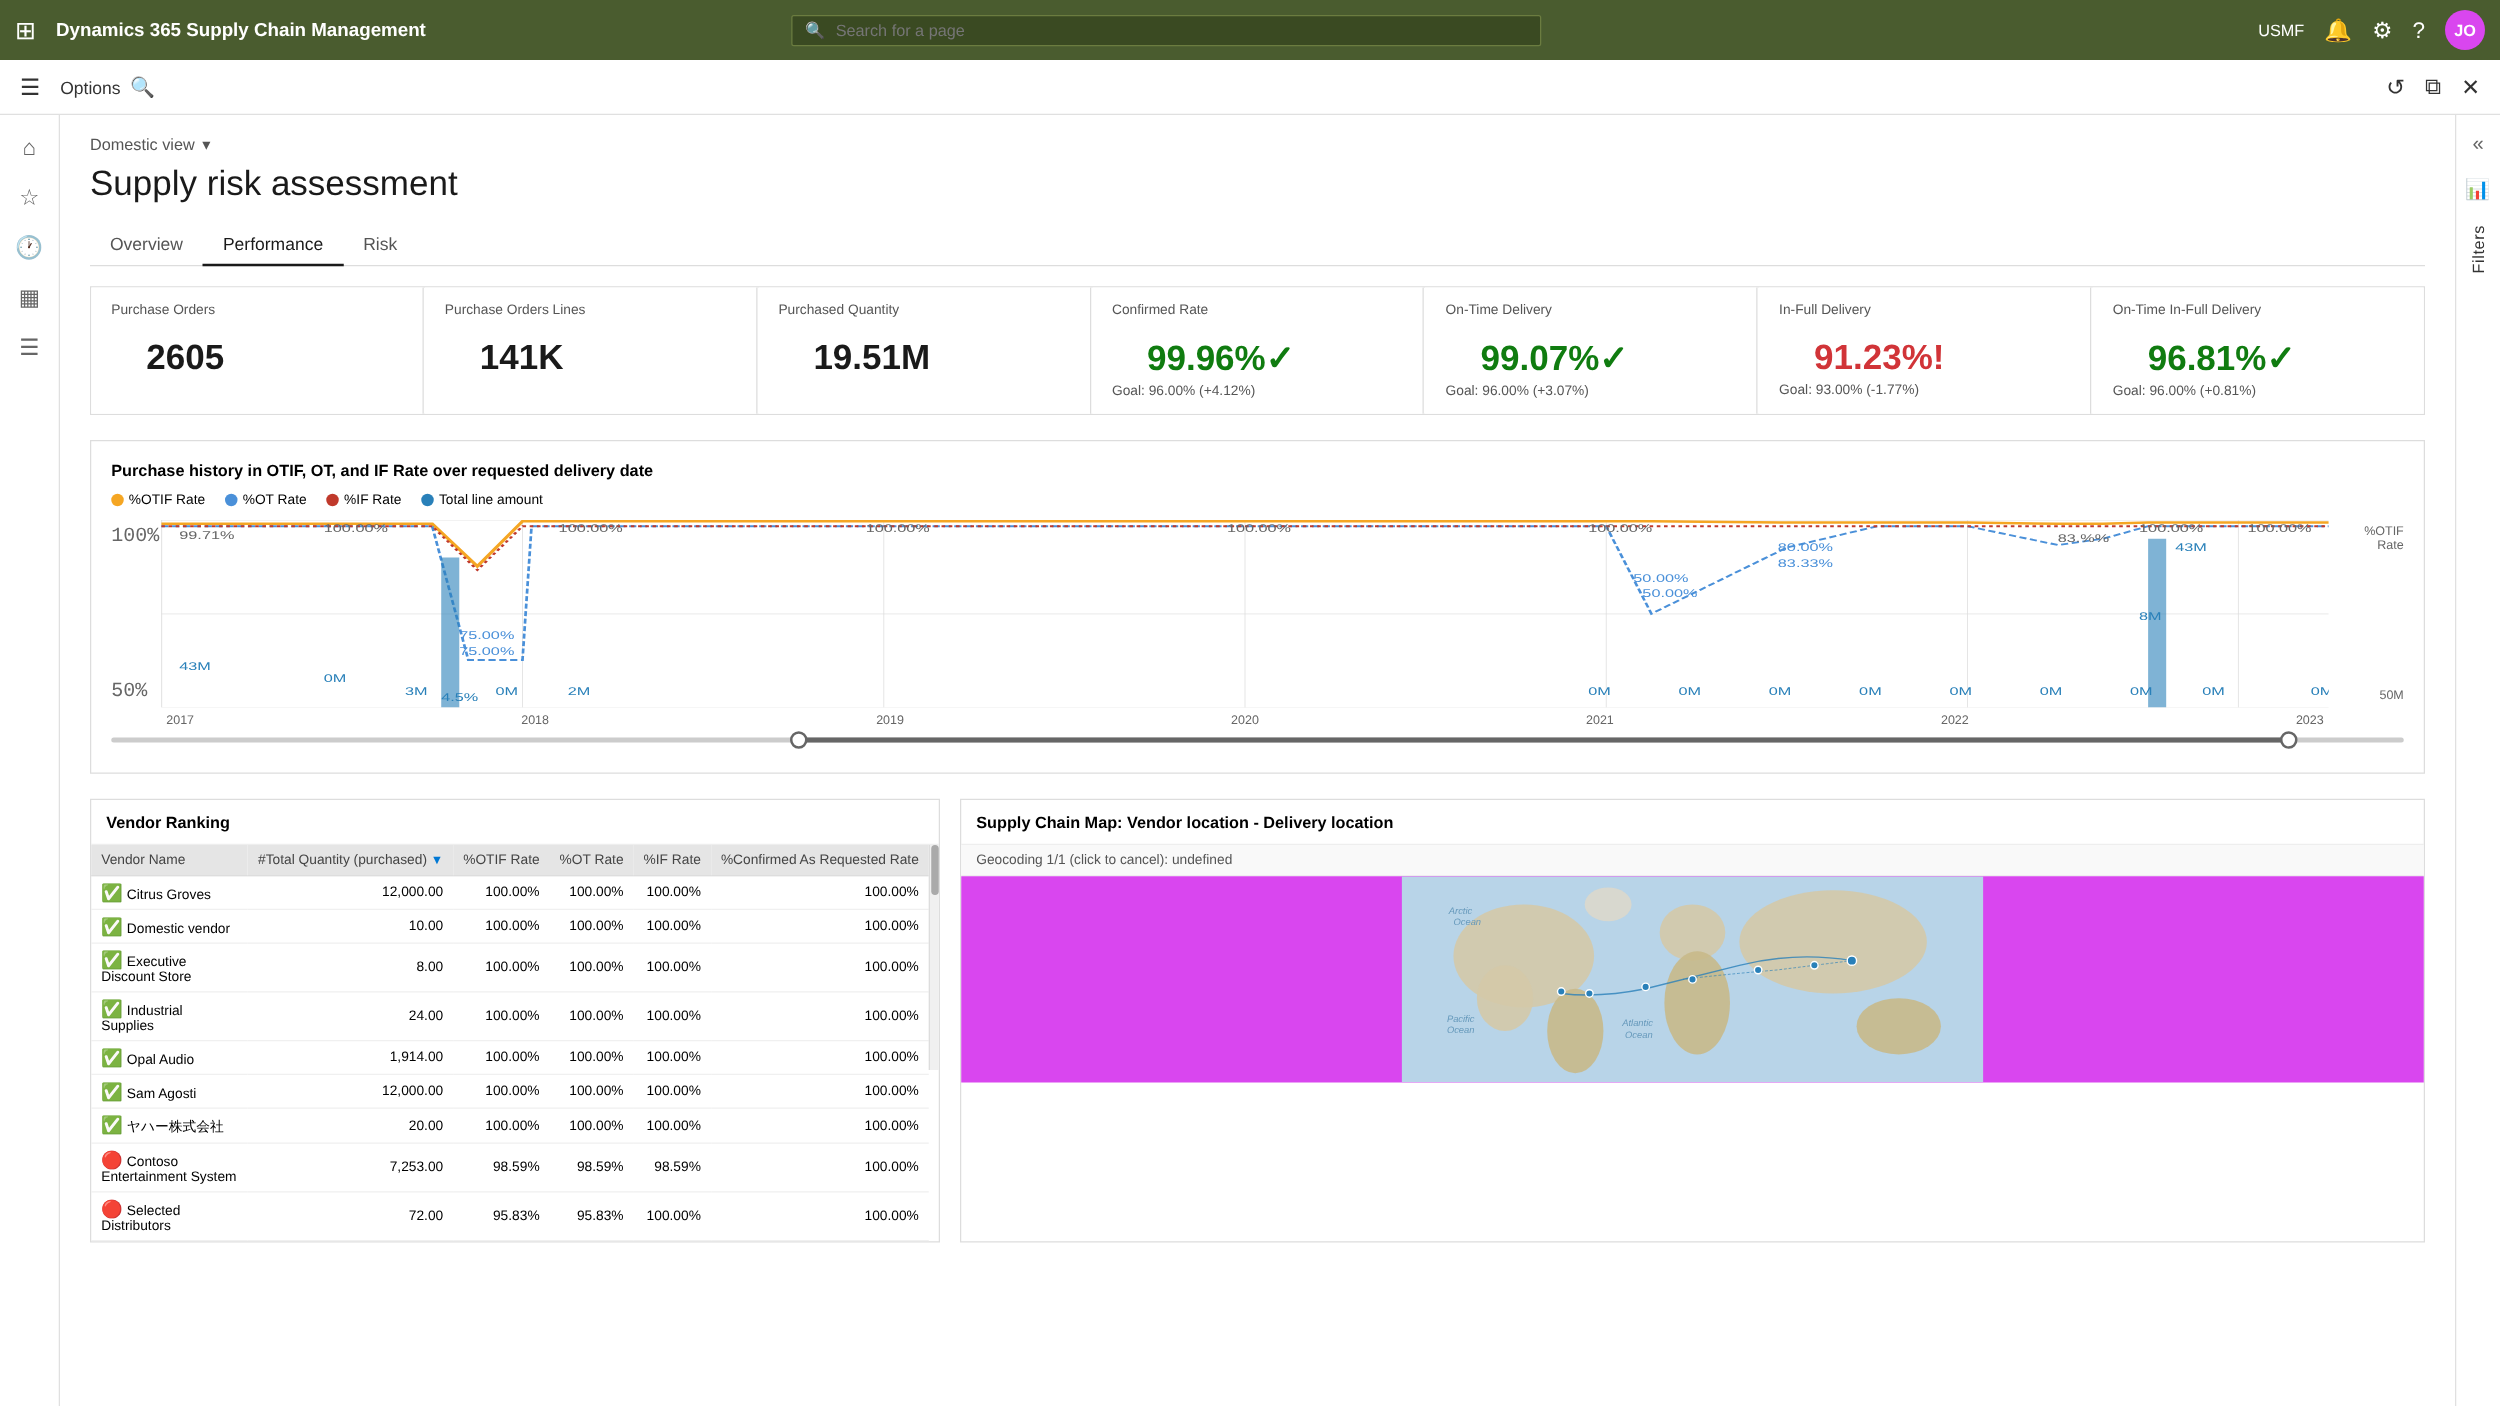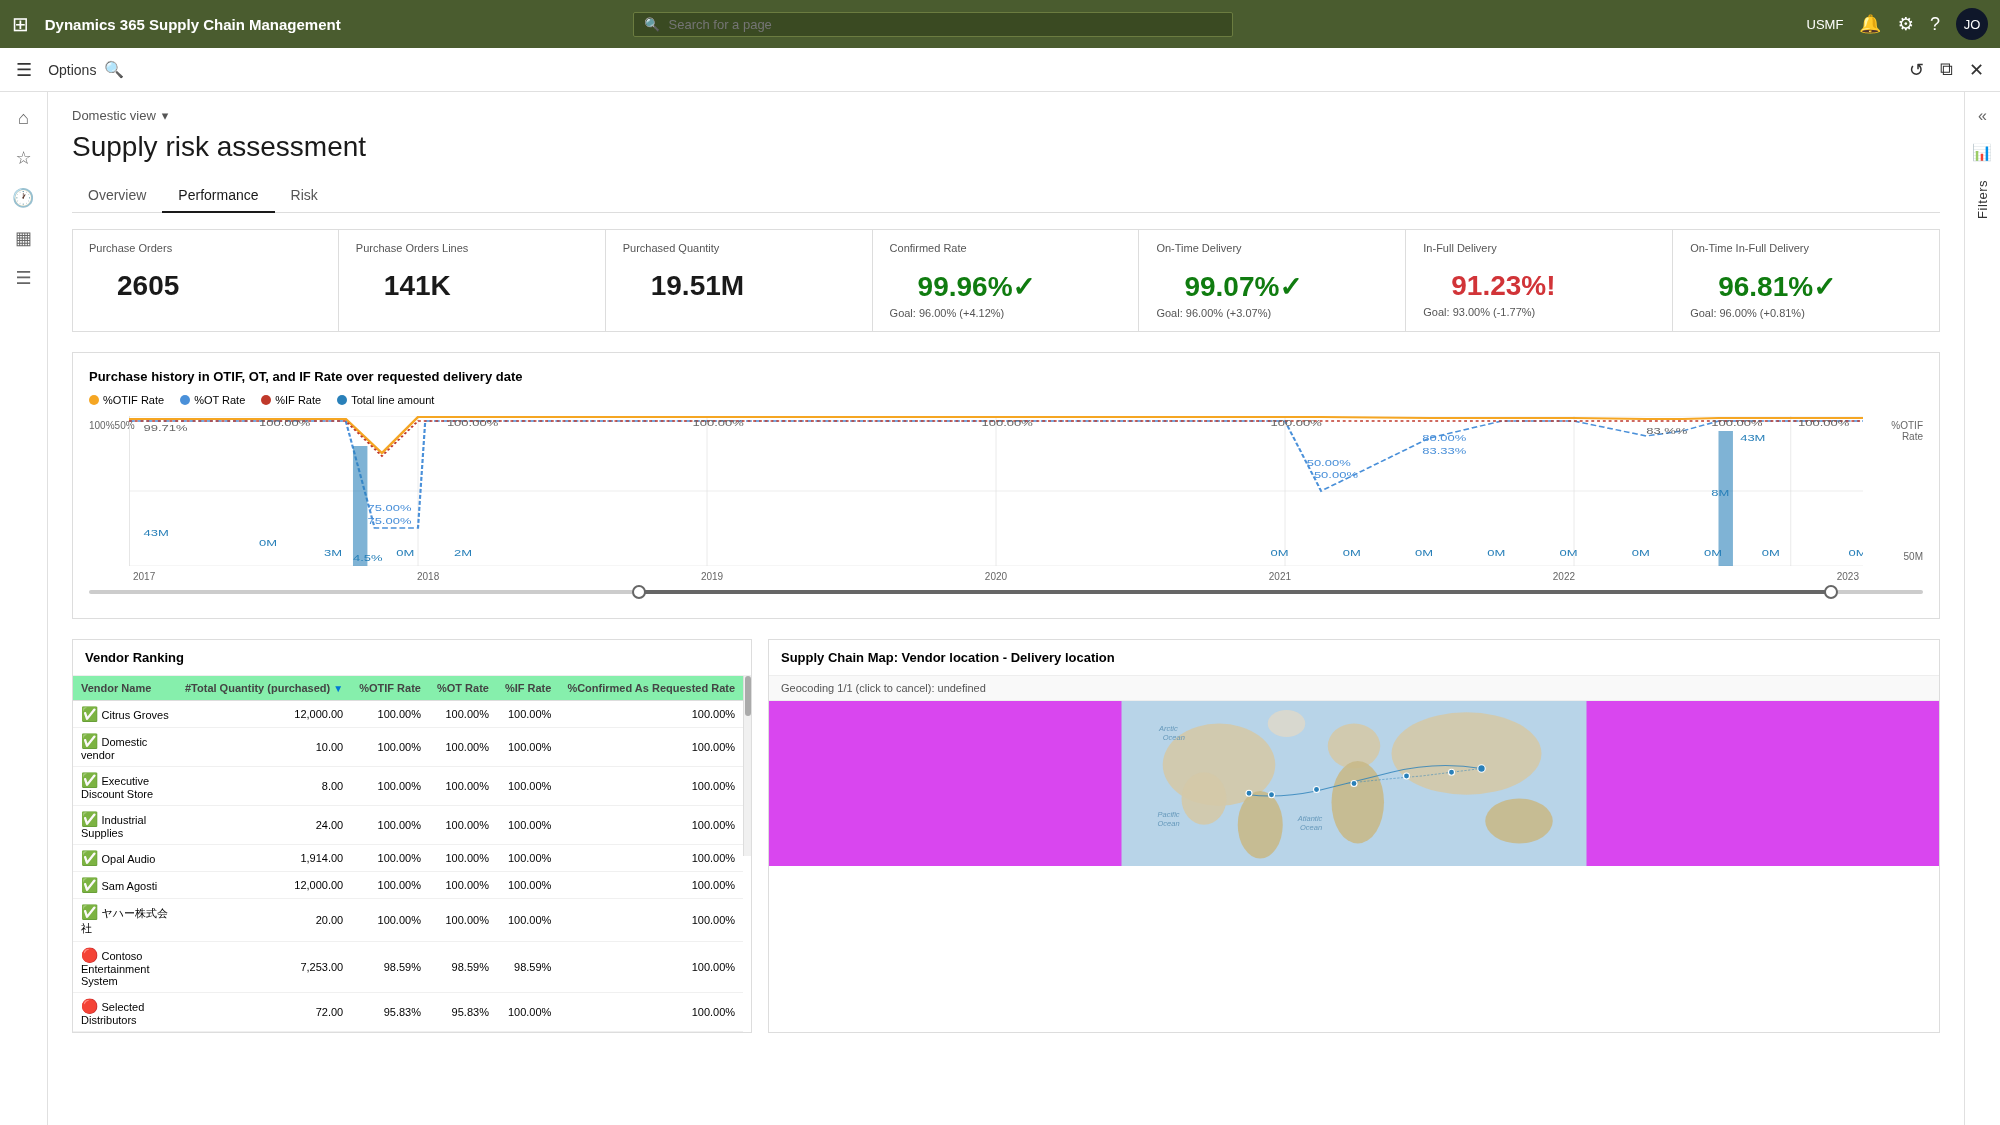--- a/index.html
+++ b/index.html
@@ -36,23 +36,23 @@
       outline: none;
       color: #ccc;
       font-size: 13px;
       width: 100%;
     }
     .top-bar-right { display: flex; align-items: center; gap: 16px; margin-left: auto; }
     .top-bar-username { font-size: 13px; }
     .top-bar-icon { font-size: 18px; cursor: pointer; }
     .top-bar-avatar {
       width: 32px; height: 32px; border-radius: 50%;
-      background: #0f172a; color: white;
+      background: #d946ef; color: white;
       display: flex; align-items: center; justify-content: center;
-      font-size: 13px; font-weight: 400; cursor: pointer;
+      font-size: 13px; font-weight: 700; cursor: pointer;
     }
 
     
     .options-bar {
       background: white;
       height: 44px;
       display: flex;
       align-items: center;
       padding: 0 16px;
       border-bottom: 1px solid #e0e0e0;
@@ -205,22 +205,22 @@
 
     
     .vendor-section {
       flex: 0 0 680px;
       border: 1px solid #ddd;
       background: white;
     }
     .vendor-title { font-size: 13px; font-weight: 600; padding: 10px 12px; border-bottom: 1px solid #eee; }
     .vendor-table { width: 100%; border-collapse: collapse; font-size: 11px; }
     .vendor-table th {
-      padding: 6px 8px; text-align: left; background: #86efac;
-      border-bottom: 1px solid #ddd; color: #444; font-weight: 700;
+      padding: 6px 8px; text-align: left; background: #e5e5e5;
+      border-bottom: 1px solid #ddd; color: #444; font-weight: 400;
       white-space: nowrap;
     }
     .vendor-table th.right { text-align: right; }
     .vendor-table td { padding: 5px 8px; border-bottom: 1px solid #f0f0f0; }
     .vendor-table td.right { text-align: right; }
     .check-green { color: #107c10; font-size: 14px; }
     .check-red { color: #d13438; font-size: 14px; }
     .scroll-bar {
       width: 8px;
       float: right;
@@ -370,21 +370,21 @@
           <span>%IF Rate</span>
         </div>
         <div class="legend-item">
           <div class="legend-dot" style="background:#2980b9;"></div>
           <span>Total line amount</span>
         </div>
       </div>
 
       <div style="display:flex; align-items:stretch; gap:0;">
 
-        <div style="display:flex; flex-direction:row; justify-content:space-between; padding-right:8px; font-size:10px; color:#666; width:40px; padding-top:4px; padding-bottom:20px;">
+        <div style="display:flex; flex-direction:column; justify-content:space-between; padding-right:8px; font-size:16px; color:#666; width:40px; padding-top:4px; padding-bottom:20px;font-family:Liberation Mono, monospace;">
           <span>100%</span>
           <span>50%</span>
         </div>
 
         <div style="flex:1; position:relative;">
           <svg viewBox="0 0 1200 150" preserveAspectRatio="none" style="width:100%; height:150px;">
 
             <line x1="0" y1="0" x2="1200" y2="0" stroke="#eee" stroke-width="1"></line>
             <line x1="0" y1="75" x2="1200" y2="75" stroke="#eee" stroke-width="1"></line>
             <line x1="0" y1="150" x2="1200" y2="150" stroke="#eee" stroke-width="1"></line>

